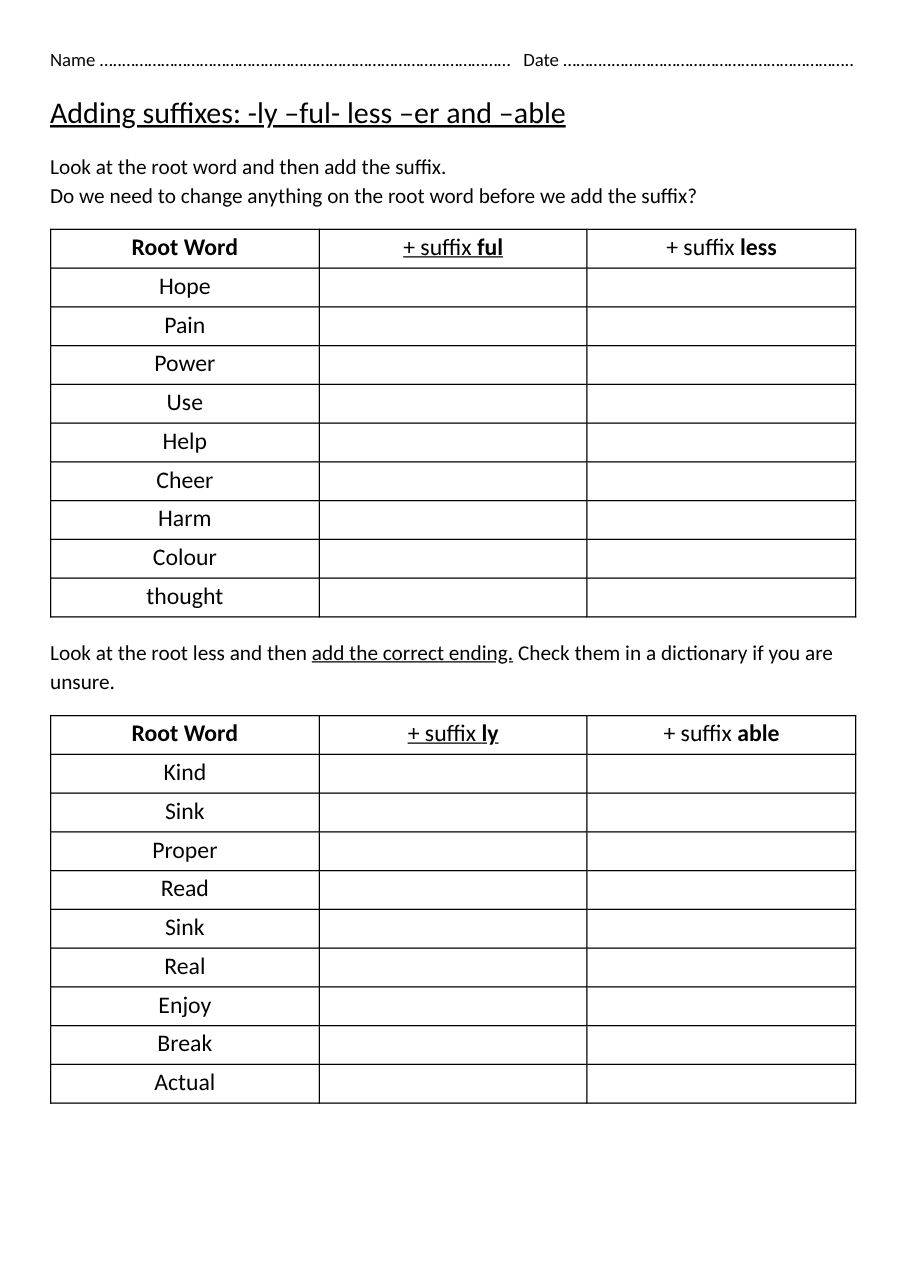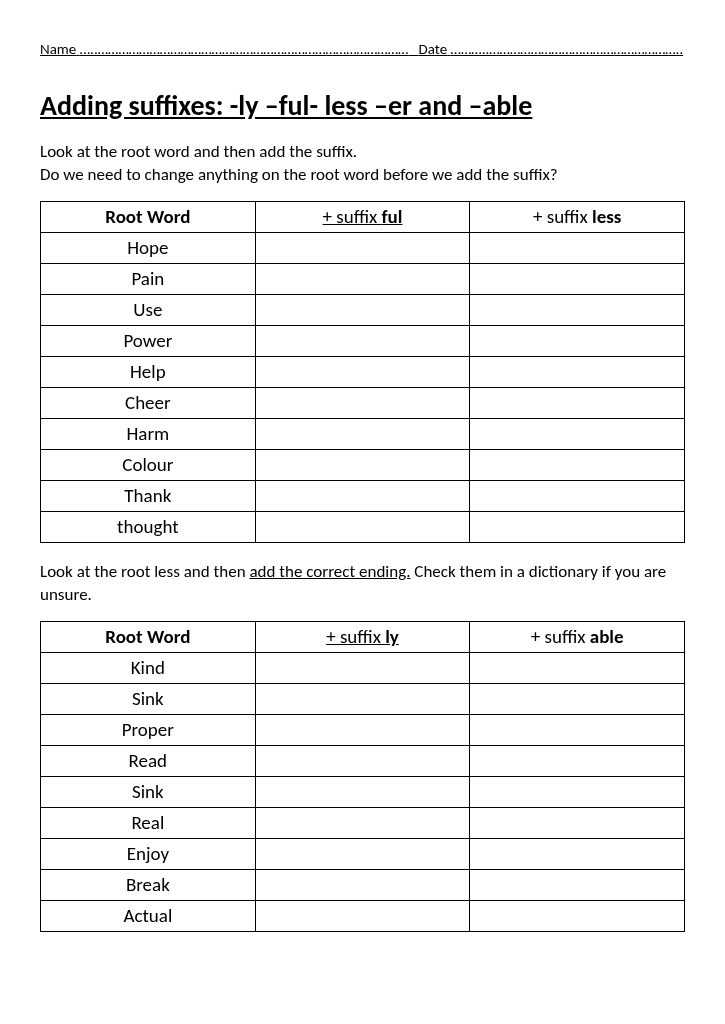--- a/index.html
+++ b/index.html
@@ -6,26 +6,25 @@
     font-family: Calibri, Arial, sans-serif;
     background: #fff;
     margin: 0;
     padding: 40px 40px 40px 40px;
     width: 725px;
     box-sizing: border-box;
     color: #000;
   }
   .header-line {
     font-size: 15px;
-    margin-bottom: 30px;
-    text-decoration: underline;
+    margin-bottom: 18px;
   }
   h1 {
-    font-size: 28px;
-    font-weight: bold;
+    font-size: 24px;
+    font-weight: normal;
     text-decoration: underline;
     margin: 12px 0 18px 0;
   }
   .instr {
     font-size: 17px;
     margin-bottom: 14px;
     line-height: 1.35;
   }
   table {
     border-collapse: collapse;
@@ -78,51 +77,46 @@
         <td>Hope</td>
         <td></td>
         <td></td>
       </tr>
   <tr>
         <td>Pain</td>
         <td></td>
         <td></td>
       </tr>
   <tr>
-        <td>Use</td>
+        <td>Power</td>
         <td></td>
         <td></td>
       </tr>
   <tr>
-        <td>Power</td>
+        <td>Use</td>
         <td></td>
         <td></td>
       </tr>
   <tr>
         <td>Help</td>
         <td></td>
         <td></td>
       </tr>
   <tr>
         <td>Cheer</td>
         <td></td>
         <td></td>
       </tr>
   <tr>
         <td>Harm</td>
         <td></td>
         <td></td>
       </tr>
   <tr>
         <td>Colour</td>
-        <td></td>
-        <td></td>
-      </tr>
-  <tr>
-        <td>Thank</td>
         <td></td>
         <td></td>
       </tr>
   <tr>
         <td>thought</td>
         <td></td>
         <td></td>
       </tr>
 </tbody>
   </table>

